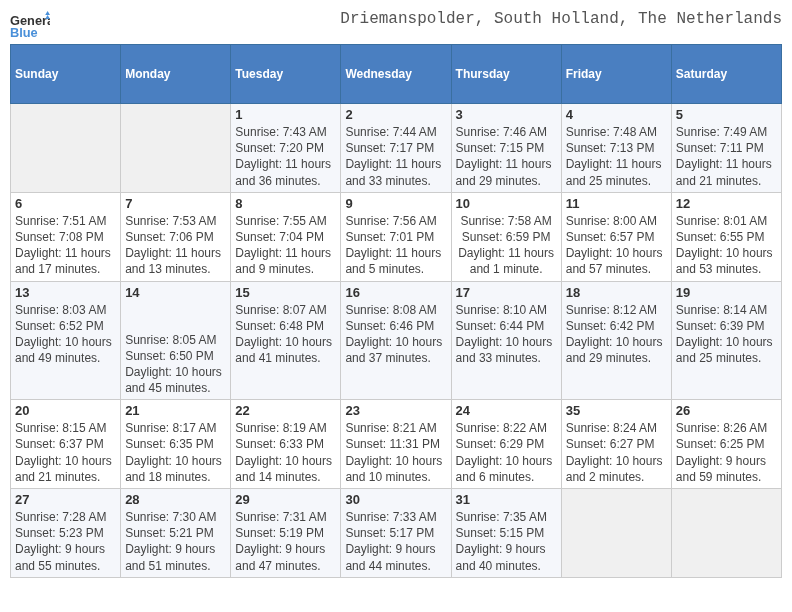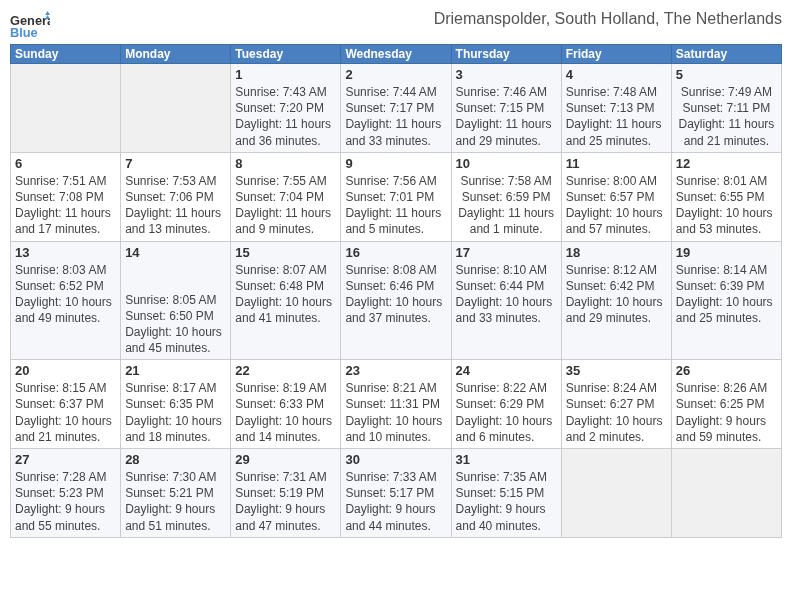--- a/index.html
+++ b/index.html
@@ -34,30 +34,31 @@
       text-align: right;
     }
     .month-title {
       font-size: 36px;
       font-weight: bold;
       color: #333;
     }
     .subtitle {
       font-size: 16px;
       color: #555;
+      font-family: Liberation Mono, monospace;
     }
     .calendar {
       width: 100%;
       border-collapse: collapse;
       font-size: 11px;
     }
     .calendar thead th {
       background-color: #4a7fc1;
       color: #fff;
-      padding: 2px 4px;
+      padding: 22px 4px;
       text-align: left;
       font-size: 12px;
       font-weight: bold;
       border: 1px solid #3a6fa0;
     }
     .calendar tbody td {
       border: 1px solid #ccc;
       vertical-align: top;
       padding: 3px 4px;
       height: 85px;
@@ -140,21 +141,21 @@
 Daylight: 11 hours and 29 minutes.</div>
         </td>
         <td>
           <span class="day-number">4</span>
           <div class="day-info" style="white-space: pre-line;">Sunrise: 7:48 AM
 Sunset: 7:13 PM
 Daylight: 11 hours and 25 minutes.</div>
         </td>
         <td>
           <span class="day-number">5</span>
-          <div class="day-info" style="white-space: pre-line; text-align: center;">Sunrise: 7:49 AM
+          <div class="day-info" style="white-space: pre-line;">Sunrise: 7:49 AM
 Sunset: 7:11 PM
 Daylight: 11 hours and 21 minutes.</div>
         </td>
       </tr>
       <tr>
         <td>
           <span class="day-number">6</span>
           <div class="day-info" style="white-space: pre-line;">Sunrise: 7:51 AM
 Sunset: 7:08 PM
 Daylight: 11 hours and 17 minutes.</div>

